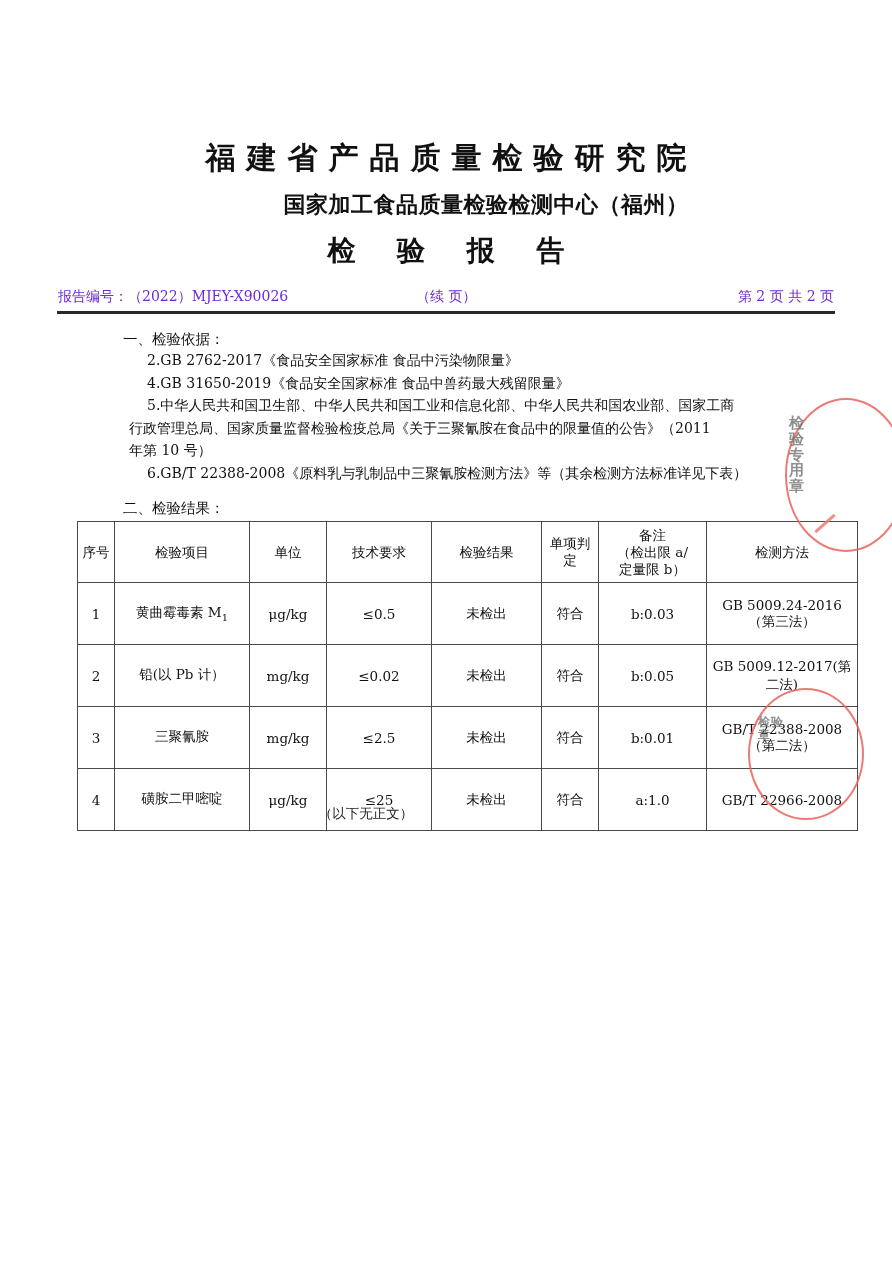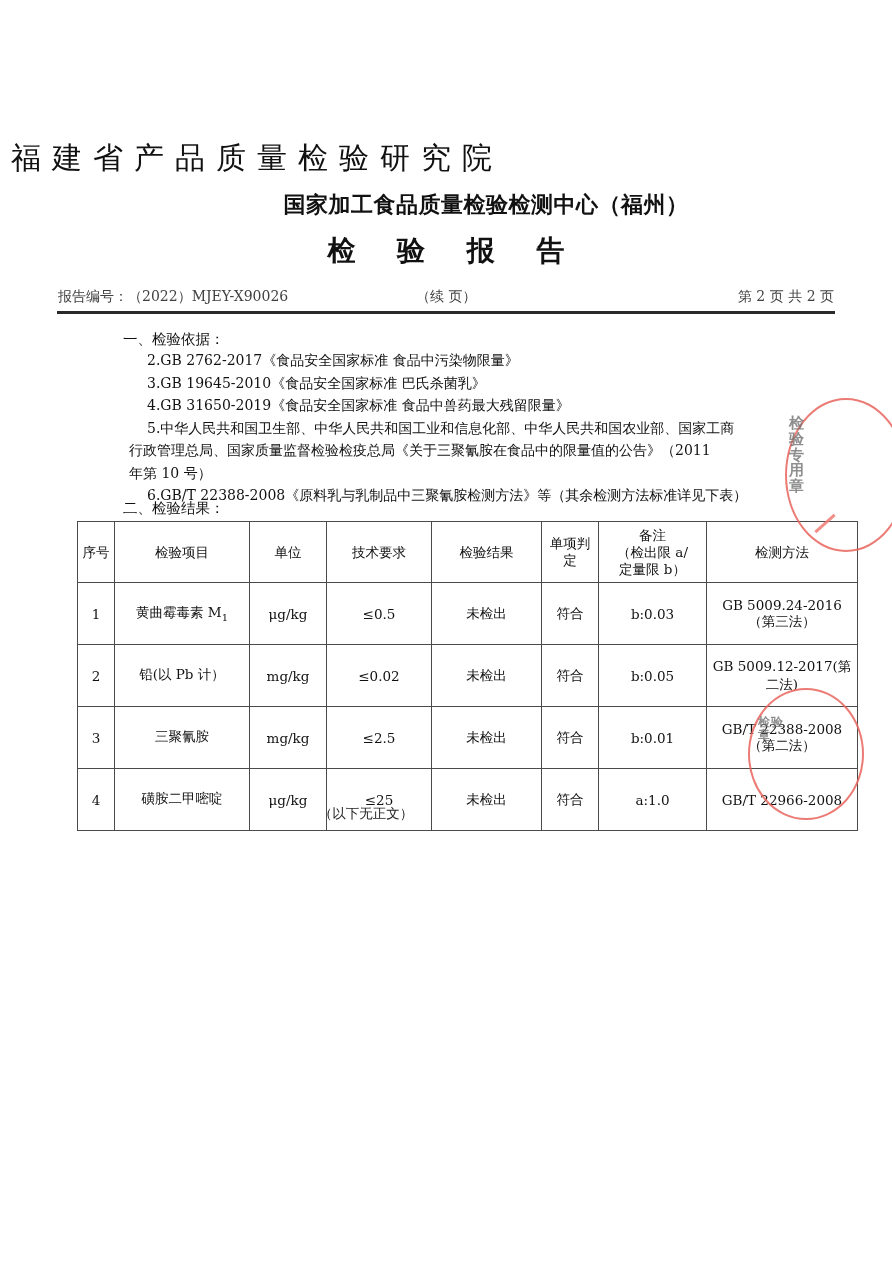--- a/index.html
+++ b/index.html
@@ -18,22 +18,23 @@
     background: #ffffff;
     overflow: hidden;
   }
 
   
   .org-title {
     position: absolute;
     top: 138px;
     left: 0;
     width: 892px;
-    font-family: "DejaVu Serif", "Liberation Serif", serif;
-    font-weight: normal;
+    text-align: center;
+    font-family: "DejaVu Serif", "Liberation Serif", serif;
+    font-weight: bold;
     font-size: 30px;
     letter-spacing: 11px;
     text-indent: 11px;
     color: #111;
   }
   .center-title {
     position: absolute;
     top: 190px;
     left: 0;
     width: 892px;
@@ -61,21 +62,21 @@
 
   
   .meta-row {
     position: absolute;
     top: 288px;
     left: 58px;
     width: 776px;
     height: 20px;
     font-family: "DejaVu Serif", "Liberation Serif", serif;
     font-size: 14px;
-    color: #404040;
+    color: #6d28d9;
   }
   .meta-left  { position: absolute; left: 0px;   top: 0; white-space: nowrap; }
   .meta-mid   { position: absolute; left: 358px; top: 0; white-space: nowrap; }
   .meta-right { position: absolute; right: 0px;  top: 0; white-space: nowrap; }
 
   .rule {
     position: absolute;
     top: 311px;
     left: 57px;
     width: 778px;
@@ -202,21 +203,20 @@
     <span class="meta-mid">（续 页）</span>
     <span class="meta-right">第 2 页  共 2 页</span>
   </div>
 
   <div class="rule"></div>
 
   <div class="sec-heading" style="top:330px; left:123px;">一、检验依据：</div>
 
   <div class="basis-list">
     <div class="basis-item">2.GB 2762-2017《食品安全国家标准 食品中污染物限量》</div>
-    <div class="basis-item">3.GB 19645-2010《食品安全国家标准 巴氏杀菌乳》</div>
     <div class="basis-item">4.GB 31650-2019《食品安全国家标准 食品中兽药最大残留限量》</div>
     <div class="basis-item">5.中华人民共和国卫生部、中华人民共和国工业和信息化部、中华人民共和国农业部、国家工商</div>
     <div class="basis-item wrap" style="margin-left:-18px;">行政管理总局、国家质量监督检验检疫总局《关于三聚氰胺在食品中的限量值的公告》（2011</div>
     <div class="basis-item wrap" style="margin-left:-18px;">年第 10 号）</div>
     <div class="basis-item">6.GB/T 22388-2008《原料乳与乳制品中三聚氰胺检测方法》等（其余检测方法标准详见下表）</div>
   </div>
 
   <div class="sec-heading" style="top:499px; left:123px;">二、检验结果：</div>
 
   <div class="tbl-wrap">

